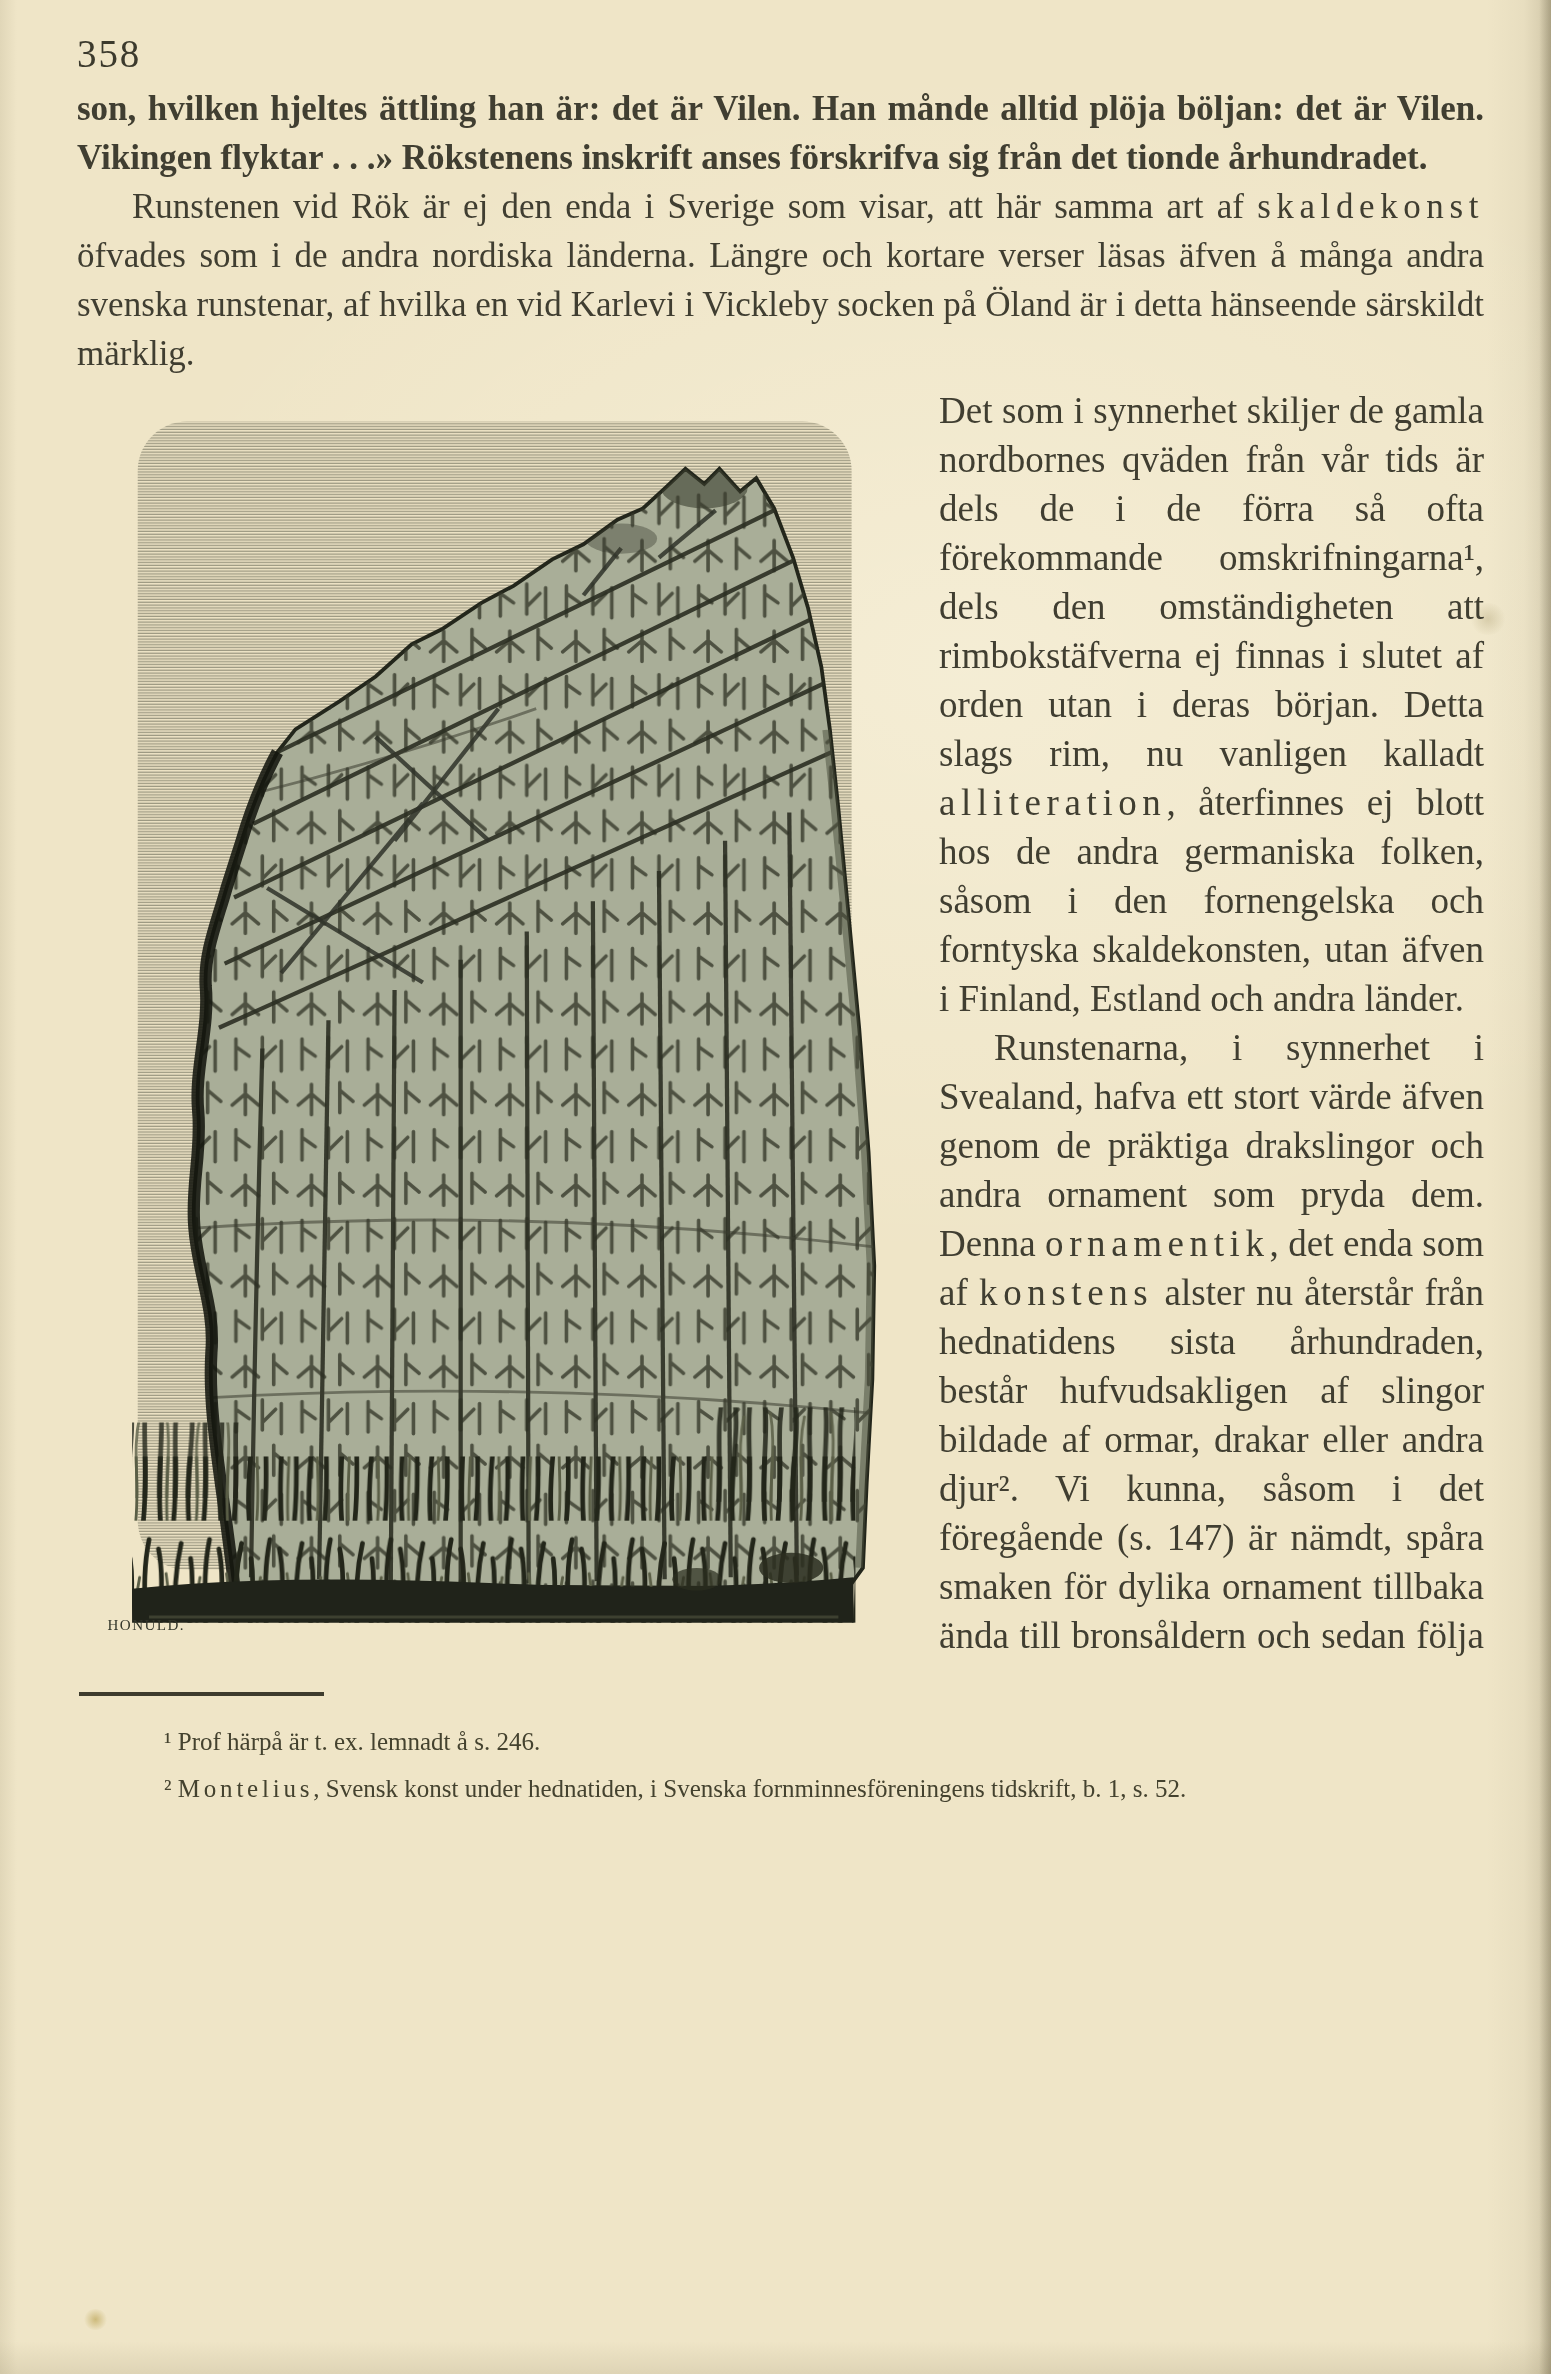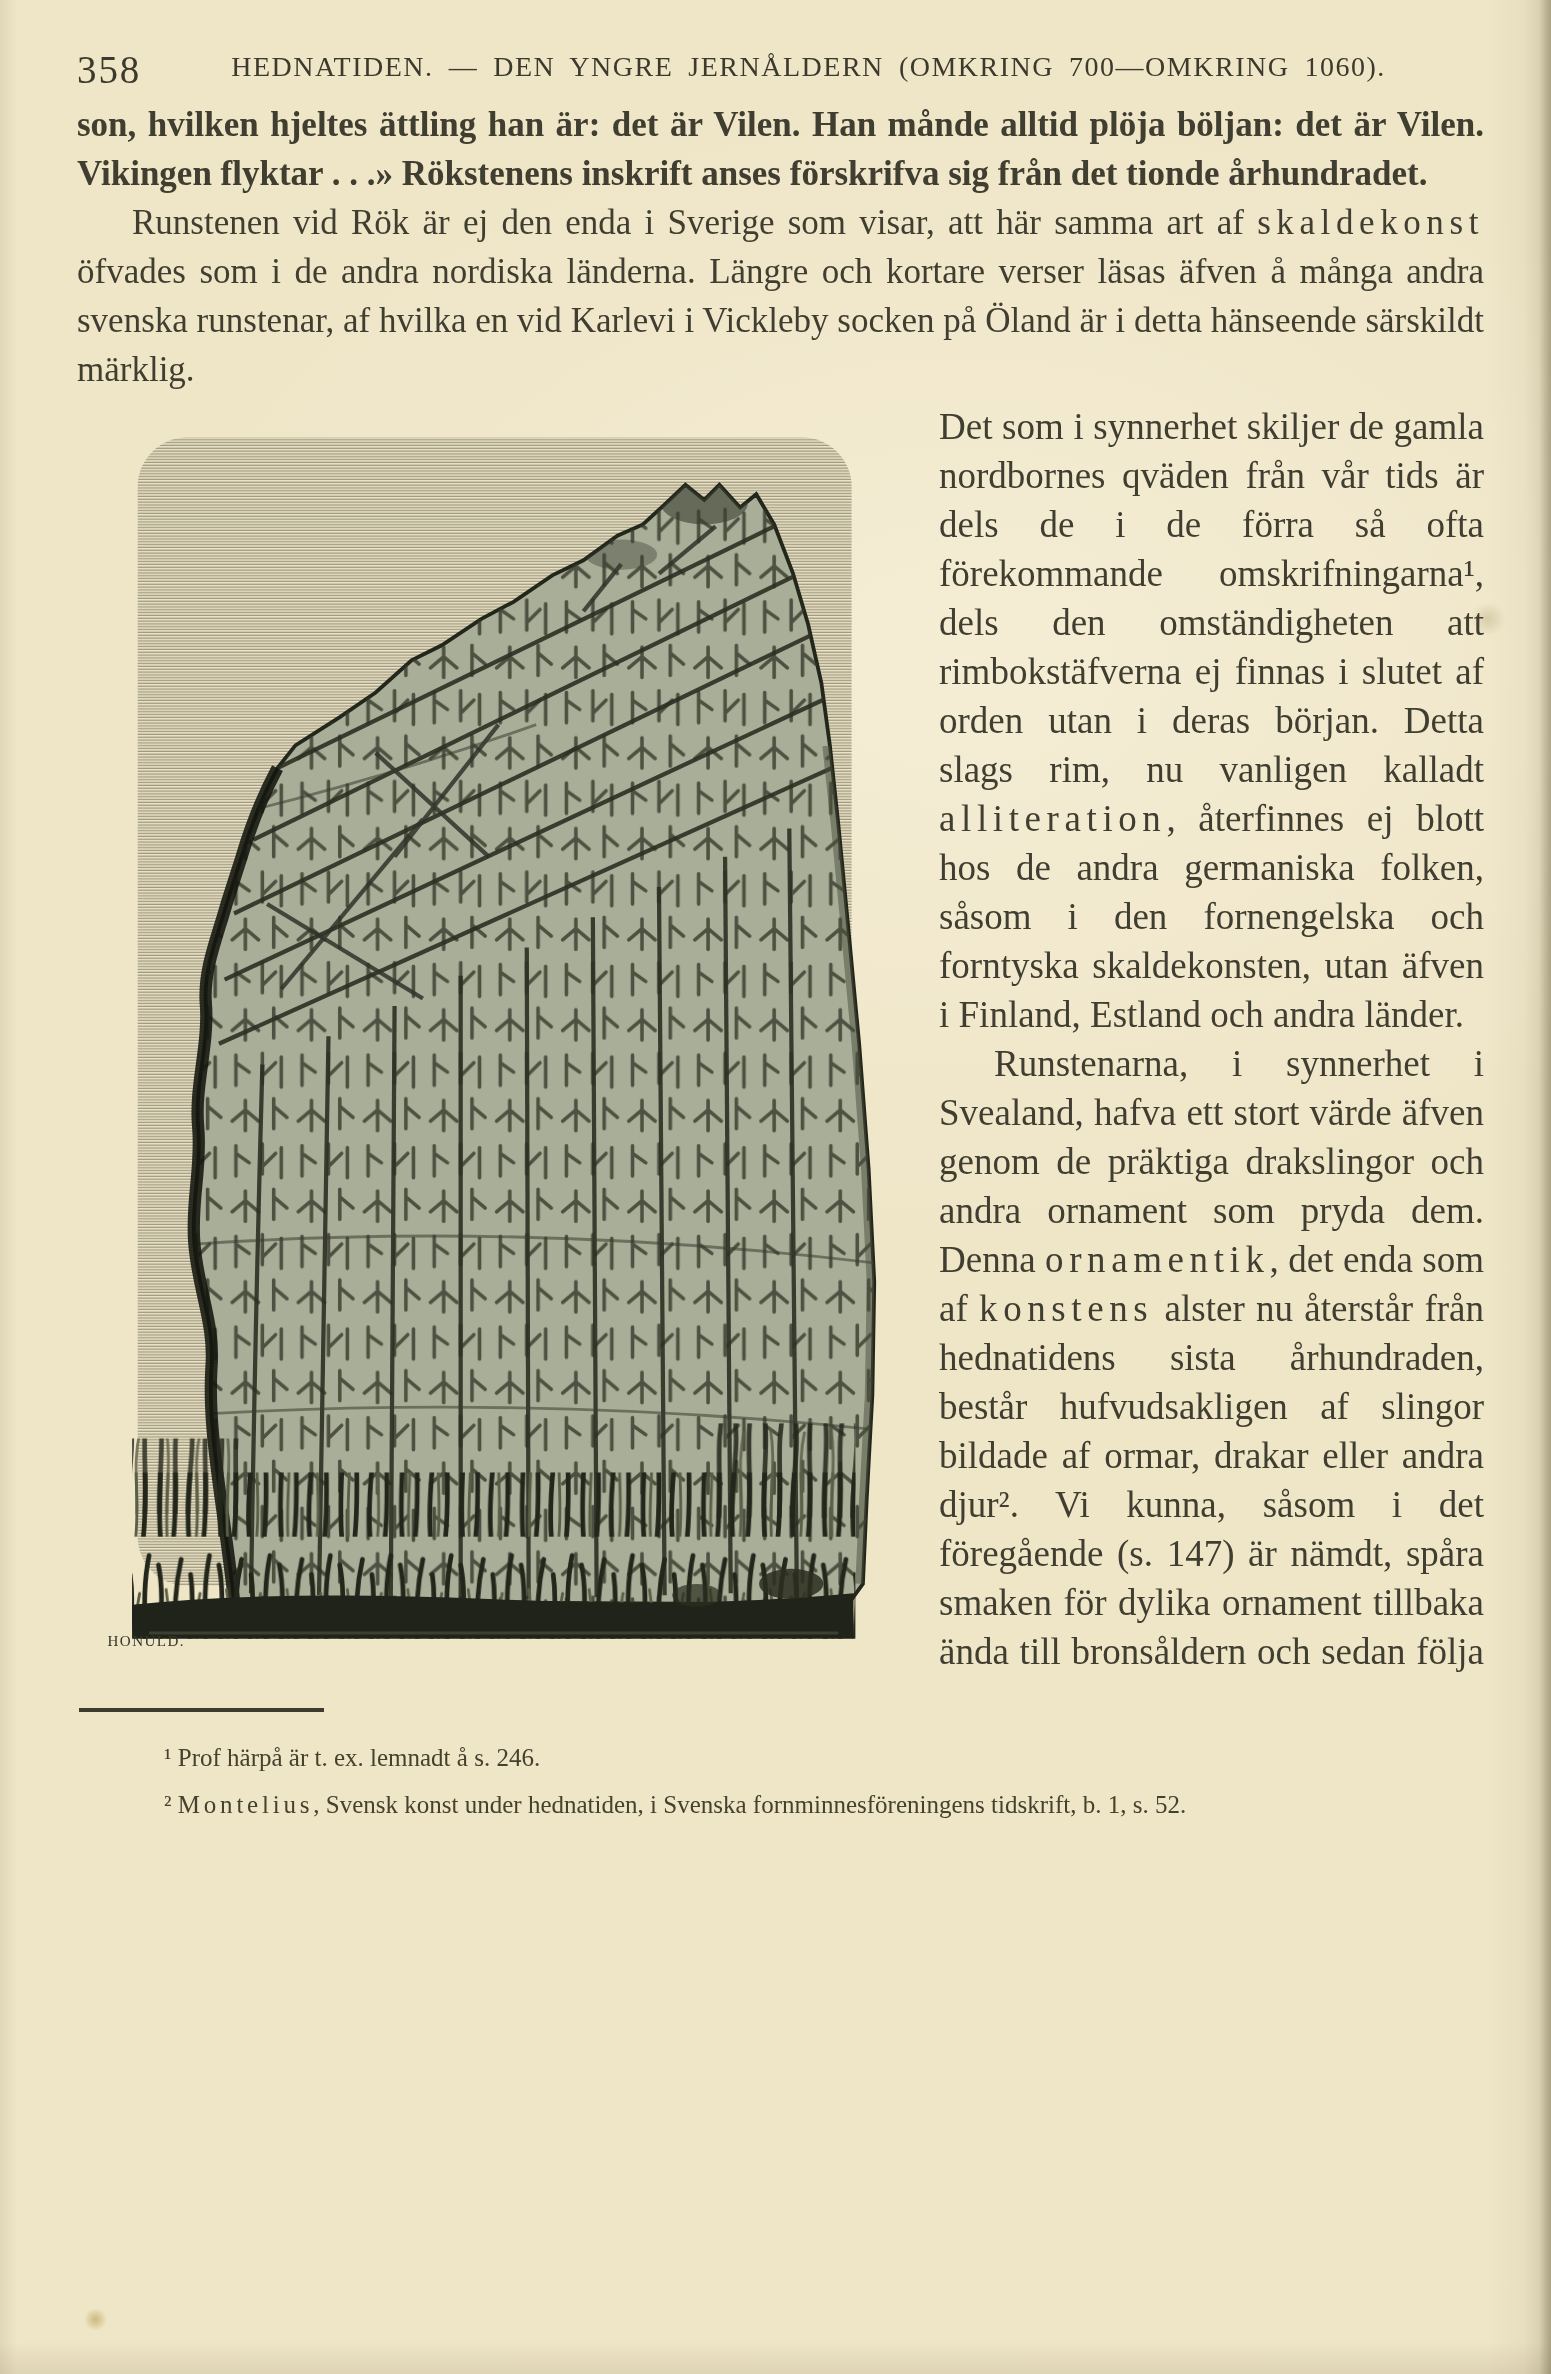--- a/index.html
+++ b/index.html
@@ -19,21 +19,21 @@
   }
   .page::after{
     content:"";position:absolute;top:0;right:0;width:13px;height:100%;
     background:linear-gradient(to right, rgba(70,62,36,0), rgba(70,62,36,.30));
     pointer-events:none;
   }
   .blemish{position:absolute;border-radius:50%;pointer-events:none;}
   .b1{left:83px;top:2309px;width:24.5px;height:21px;background:radial-gradient(circle,rgba(176,150,60,.55),rgba(176,150,60,0) 70%);}
   .b2{left:1469px;top:603px;width:38px;height:32px;background:radial-gradient(circle,rgba(140,124,70,.25),rgba(140,124,70,0) 70%);}
 
-  .content{position:absolute;left:77px;right:68px;top:51px;}
+  .content{position:absolute;left:77px;right:68px;top:35px;}
 
   .header{position:relative;height:49px;}
   .pagenum{
     position:absolute;left:0;top:-3.8px;
     font-size:39px;color:#3c3a2d;letter-spacing:1.9px;
   }
   .running-title{
     display:block;text-align:center;
     font-size:28px;color:#3c3a2d;
     letter-spacing:1.5px;word-spacing:6.6px;
@@ -85,21 +85,20 @@
 <body>
 
 <div class="page">
   <div class="blemish b1"></div>
   <div class="blemish b2"></div>
 
   <div class="content">
 
     <div class="header">
       <span class="pagenum">358</span>
-      <span class="running-title">HEDNATIDEN. — DEN YNGRE JERNÅLDERN (OMKRING 700—OMKRING 1060).</span>
     </div>
 
     <p class="body p1">son, hvilken hjeltes ättling han är: det är Vilen. Han månde alltid plöja böljan: det är Vilen. Vikingen flyktar . . .» Rökstenens inskrift anses förskrifva sig från det tionde århundradet.</p>
 
     <p class="body indent"><span>Runstenen vid Rök är ej den enda i Sverige som visar, att här samma art af </span><span class="spaced">skaldekonst</span><span> öfvades som i de andra nordiska länderna. Längre och kortare verser läsas äfven å många andra svenska runstenar, af hvilka en vid Karlevi i Vickleby socken på Öland är i detta hänseende särskildt märklig.</span></p>
 
     <div class="mid">
 
       <figure>
         <svg width="794" height="1237" viewBox="0 0 840 1310" xmlns="http://www.w3.org/2000/svg">

